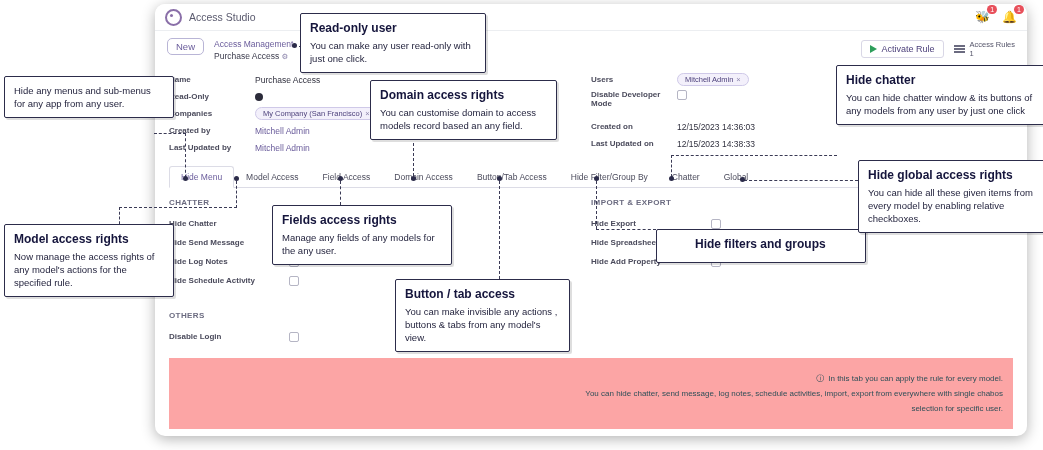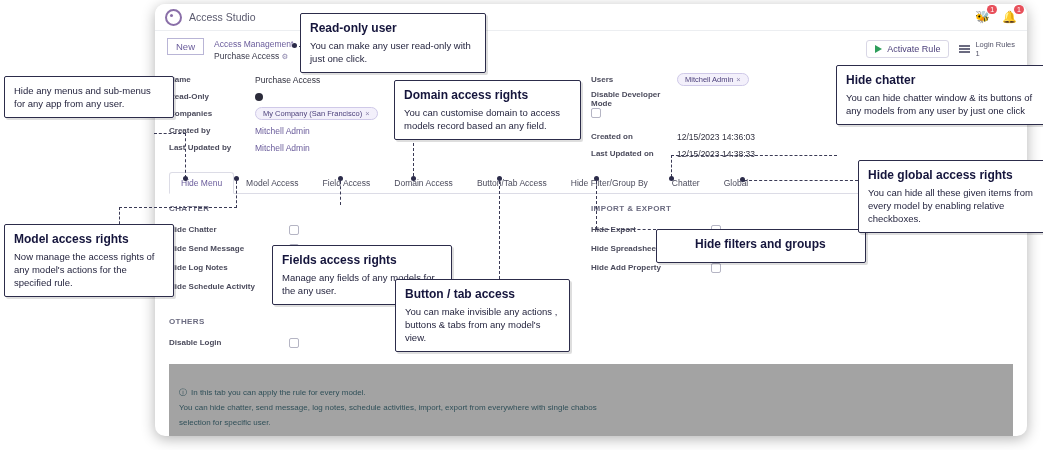--- a/index.html
+++ b/index.html
@@ -12,21 +12,21 @@
   .app-topbar .logo{width:13px;height:13px;border-radius:50%;border:2px solid #8a6fa8;margin-right:7px;position:relative;}
   .app-topbar .logo:after{content:"";position:absolute;left:3px;top:3px;width:3px;height:3px;border-radius:50%;background:#8a6fa8;}
   .app-title{font-size:10.5px;color:#5a5a6e;}
   .topbar-right{margin-left:auto;display:flex;align-items:center;gap:12px;}
   .bug-ico{position:relative;font-size:12px;color:#3a3a4a;}
   .badge-dot{position:absolute;top:-5px;right:-7px;background:#e8505b;color:#fff;font-size:7px;border-radius:8px;
     padding:0 3px;line-height:9px;}
 
   
   .ctrl-row{display:flex;align-items:flex-start;padding:7px 12px 4px 12px;background:#fff;}
-  .btn-new{border:1px solid #b9b5d6;color:#6a5c9b;background:#fff;font-size:9.5px;border-radius:0;padding:2px 8px;margin-right:10px;}
+  .btn-new{border:1px solid #b9b5d6;color:#6a5c9b;background:#fff;font-size:9.5px;border-radius:5px;padding:2px 8px;margin-right:10px;}
   .breadcrumb{font-size:8.5px;line-height:12px;}
   .breadcrumb a{color:#6a5c9b;text-decoration:none;}
   .breadcrumb .crumb2{color:#3b3b4c;}
   .ctrl-right{margin-left:auto;display:flex;align-items:center;gap:10px;padding-top:2px;}
   .activate{border:1px solid #d9d7e6;border-radius:3px;font-size:9px;color:#4b3f7a;padding:3px 8px;display:flex;align-items:center;gap:5px;background:#fff;}
   .play{width:0;height:0;border-left:7px solid #2e9e5b;border-top:4.5px solid transparent;border-bottom:4.5px solid transparent;}
   .rules-box{display:flex;align-items:center;gap:5px;font-size:7.5px;color:#55556a;}
   .rules-box .lines{display:flex;flex-direction:column;gap:1.5px;}
   .rules-box .lines i{display:block;width:11px;height:1.5px;background:#6b6b80;}
 
@@ -50,35 +50,35 @@
   .tab.active{color:#6a5c9b;border-color:#dcdce6;border-bottom:1px solid #fff;background:#fff;position:relative;top:1px;border-radius:3px 3px 0 0;}
 
   
   .content{display:flex;padding:10px 14px 0 14px;}
   .ccol{width:50%;}
   .sect-title{font-size:8px;font-weight:bold;color:#6b6b80;letter-spacing:.4px;margin-bottom:7px;}
   .crow{display:flex;align-items:center;height:19px;font-size:8.5px;color:#3b3b4c;}
   .crow .lbl{width:120px;font-weight:bold;font-size:8px;color:#4b4b5c;}
 
   
-  .banner{margin:12px 14px 0 14px;background:#a3a3a3;color:#2f4f58;font-size:8px;line-height:15px;padding:21px 10px;}
+  .banner{margin:12px 14px 0 14px;background:#fca5a5;color:#2f4f58;font-size:8px;line-height:15px;padding:13px 10px;text-align:right;}
   .banner .ln1{font-weight:normal;}
   .banner i.info{font-style:normal;margin-right:4px;}
 
   
   .callout{position:absolute;background:#fff;border:1px solid #2c2c4a;border-radius:2px;
     box-shadow:2px 2px 0 rgba(0,0,0,.13);padding:7px 9px;}
   .callout h4{margin:0 0 4px 0;font-size:12px;color:#15153c;font-weight:bold;}
   .callout p{margin:0;font-size:9.5px;line-height:13px;color:#25253f;}
 
   .cx-hidemenu{left:4px;top:76px;width:150px;}
   .cx-model{left:4px;top:224px;width:150px;}
   .cx-readonly{left:300px;top:13px;width:166px;}
-  .cx-domain{left:394px;top:80px;width:167px;}
-  .cx-fields{left:272px;top:205px;width:160px;margin-top:40px;}
+  .cx-domain{left:370px;top:80px;width:167px;}
+  .cx-fields{left:272px;top:205px;width:160px;}
   .cx-button{left:395px;top:279px;width:155px;}
   .cx-filters{left:656px;top:229px;width:161px;padding-left:38px;}
   .cx-chatter{left:836px;top:65px;width:203px;}
   .cx-global{left:858px;top:160px;width:181px;}
 
   
   .dash{position:absolute;border-style:dashed;border-color:#3a3a55;border-width:0;}
   .dot{position:absolute;width:5px;height:5px;border-radius:50%;background:#2c2c4a;}
 </style>
 </head>
@@ -107,21 +107,21 @@
         <span class="play"></span>
         <span>Activate Rule</span>
       </div>
       <div class="rules-box">
         <span class="lines">
             <i></i>
             <i></i>
             <i></i>
           </span>
         <span>
-          <span>Login Rules</span><br>
+          <span>Access Rules</span><br>
           <span>1</span>
         </span>
       </div>
     </div>
   </div>
 
   <div class="form-wrap">
     <div class="form-col">
       <div class="frow">
         <span class="flabel">Name</span>
@@ -143,21 +143,21 @@
         <span class="flabel">Last Updated by</span>
         <span class="flink">Mitchell Admin</span>
       </div>
     </div>
 
     <div class="form-col">
       <div class="frow">
         <span class="flabel">Users</span>
         <span class="tag"><span>Mitchell Admin</span><span class="x">×</span></span>
       </div>
-      <div class="frow" style="align-items:flex-start;padding-top:2px;flex-direction:column;">
+      <div class="frow" style="align-items:flex-start;padding-top:2px;">
         <span class="flabel" style="line-height:9px;">Disable Developer Mode</span>
         <span class="chk"></span>
       </div>
       <div class="frow" style="margin-top:10px;">
         <span class="flabel">Created on</span>
         <span class="fval">12/15/2023 14:36:03</span>
       </div>
       <div class="frow">
         <span class="flabel">Last Updated on</span>
         <span class="fval">12/15/2023 14:38:33</span>

